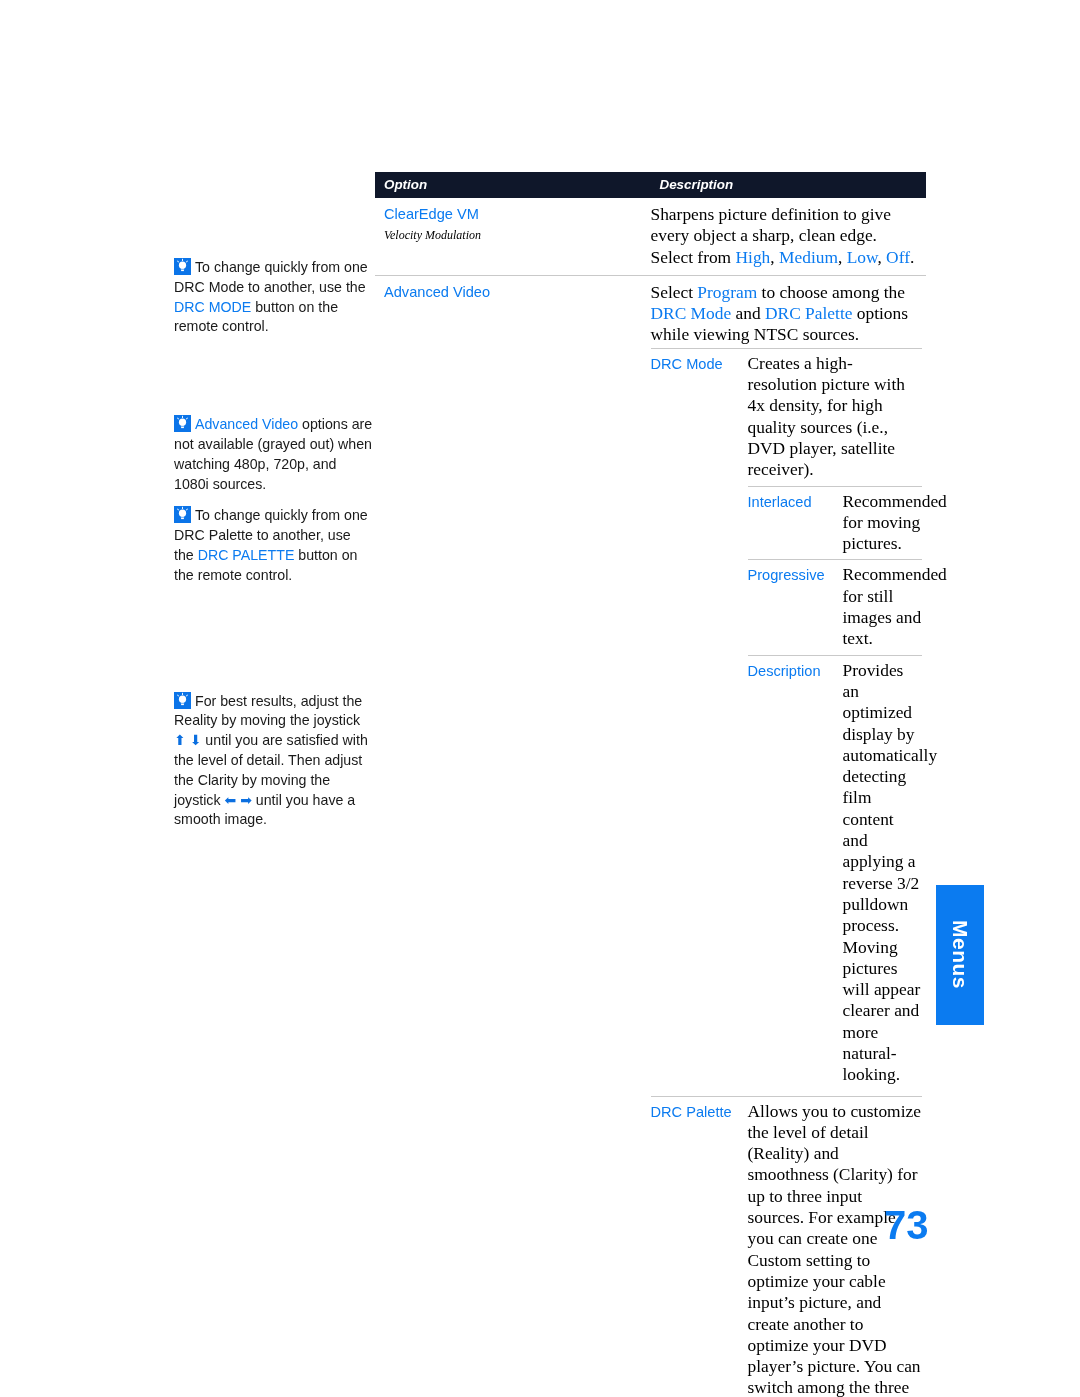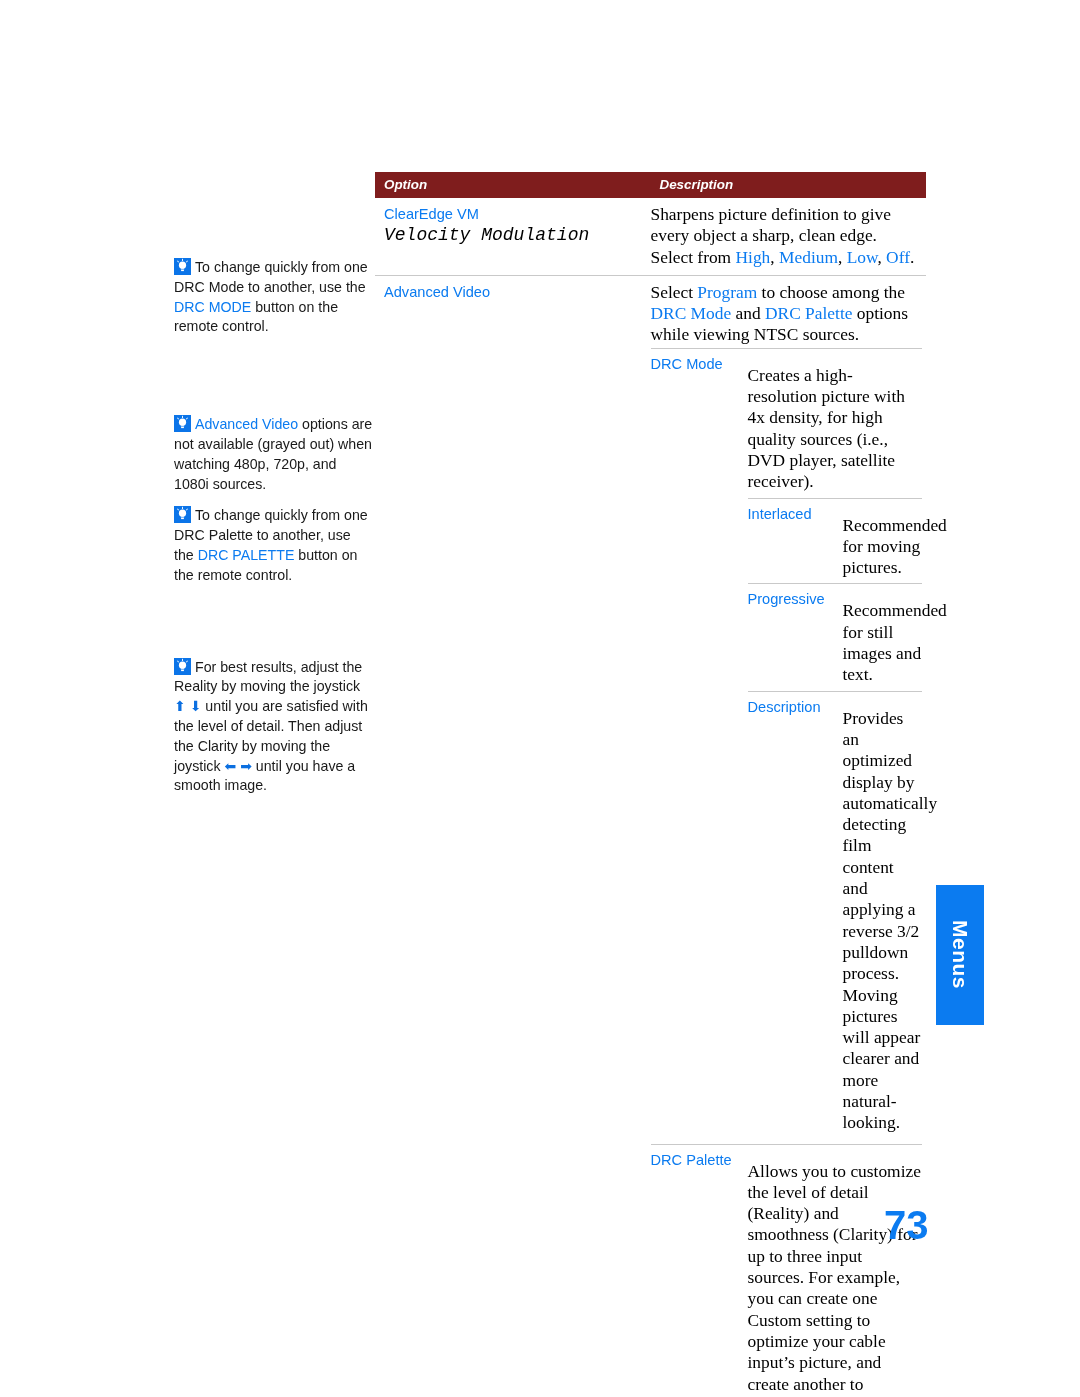--- a/index.html
+++ b/index.html
@@ -53,42 +53,42 @@
     left: 375px;
     top: 172px;
     width: 551px;
   }
   table.opt {
     border-collapse: collapse;
     width: 100%;
     table-layout: fixed;
   }
   .hdr td {
-    background: #7f1d1d;
+    background: #0f172a;
     color: #ffffff;
     font-family: "Liberation Sans", sans-serif;
     font-style: italic;
     font-weight: bold;
     font-size: 13.4px;
     padding: 5px 0 6px 9px;
   }
   td.optcell {
     vertical-align: top;
     font-family: "Liberation Sans", sans-serif;
     font-size: 14.6px;
     line-height: 20.5px;
     color: #0b7bf0;
     padding: 6px 6px 7px 9px;
     width: 104px;
     margin-top: 12px;
   }
   td.optcell .ital {
-    font-family: Liberation Mono, monospace;
+    font-family: Liberation Serif, serif;
     font-style: italic;
-    font-size: 18px;
+    font-size: 12px;
     color: #000;
     line-height: 20px;
     display: block;
   }
   td.desc {
     vertical-align: top;
     font-family: "Liberation Serif", serif;
     font-size: 17.4px;
     line-height: 21.3px;
     color: #000;
@@ -110,21 +110,21 @@
     line-height: 20.5px;
     color: #0b7bf0;
     padding: 5px 6px 5px 0;
     width: 91px;
   }
   table.inner td.subdesc {
     vertical-align: top;
     font-family: "Liberation Serif", serif;
     font-size: 17.4px;
     line-height: 21.3px;
-    padding: 16px 0 5px 0;
+    padding: 4px 0 5px 0;
   }
   table.inner tr.toprule > td { border-top: 1px solid #c9c9c9; }
 
   
   #menutab {
     position: absolute;
     left: 936px;
     top: 885px;
     width: 48px;
     height: 140px;
@@ -183,21 +183,21 @@
           <rect x="6.9" y="10.4" width="3.2" height="1.1"></rect>
           <rect x="7.1" y="12.0" width="2.8" height="1.1"></rect>
           <rect x="8.1" y="0.8" width="0.9" height="2.2"></rect>
           <rect x="3.6" y="2.6" width="0.9" height="2.0" transform="rotate(-40 4 3.6)"></rect>
           <rect x="12.5" y="2.6" width="0.9" height="2.0" transform="rotate(40 13 3.6)"></rect>
         </g>
       </svg>
     </span><span class="note-body-2"><span class="kw">Advanced Video</span> options are not available (grayed out) when watching 480p, 720p, and 1080i sources.</span>
   </div>
 
-  <div class="note" style="margin-bottom:72px;">
+  <div class="note" style="margin-bottom:106px;">
     <span class="bulb-icon">
       <svg width="17" height="17" viewBox="0 0 17 17">
         <rect width="17" height="17" fill="#0b74e8"></rect>
         <g fill="#ffffff">
           <circle cx="8.5" cy="7.2" r="3.6"></circle>
           <rect x="6.9" y="10.4" width="3.2" height="1.1"></rect>
           <rect x="7.1" y="12.0" width="2.8" height="1.1"></rect>
           <rect x="8.1" y="0.8" width="0.9" height="2.2"></rect>
           <rect x="3.6" y="2.6" width="0.9" height="2.0" transform="rotate(-40 4 3.6)"></rect>
           <rect x="12.5" y="2.6" width="0.9" height="2.0" transform="rotate(40 13 3.6)"></rect>

